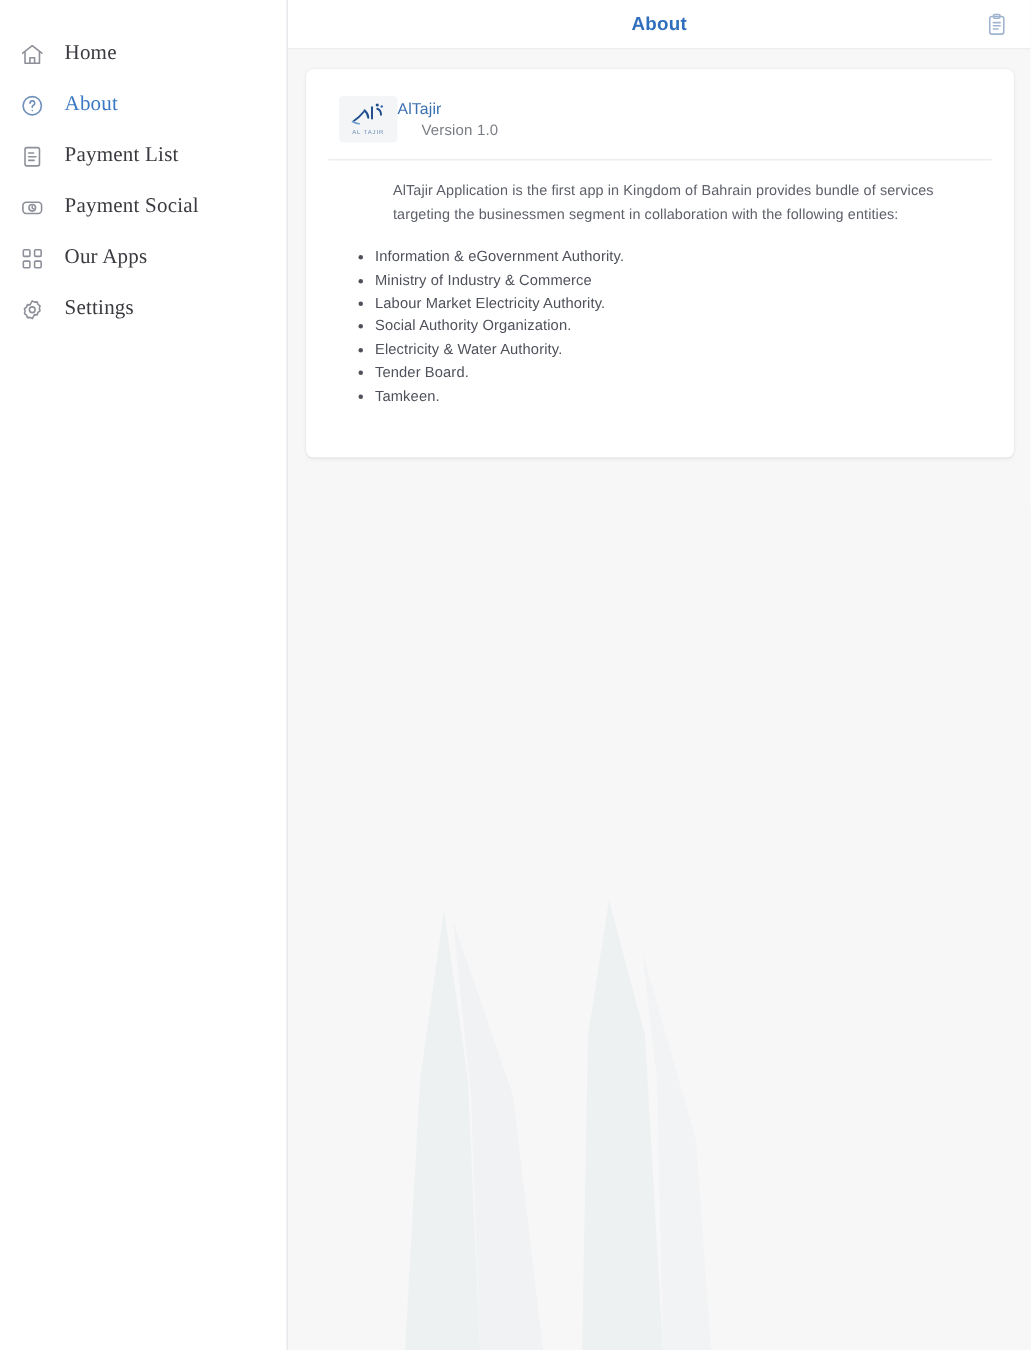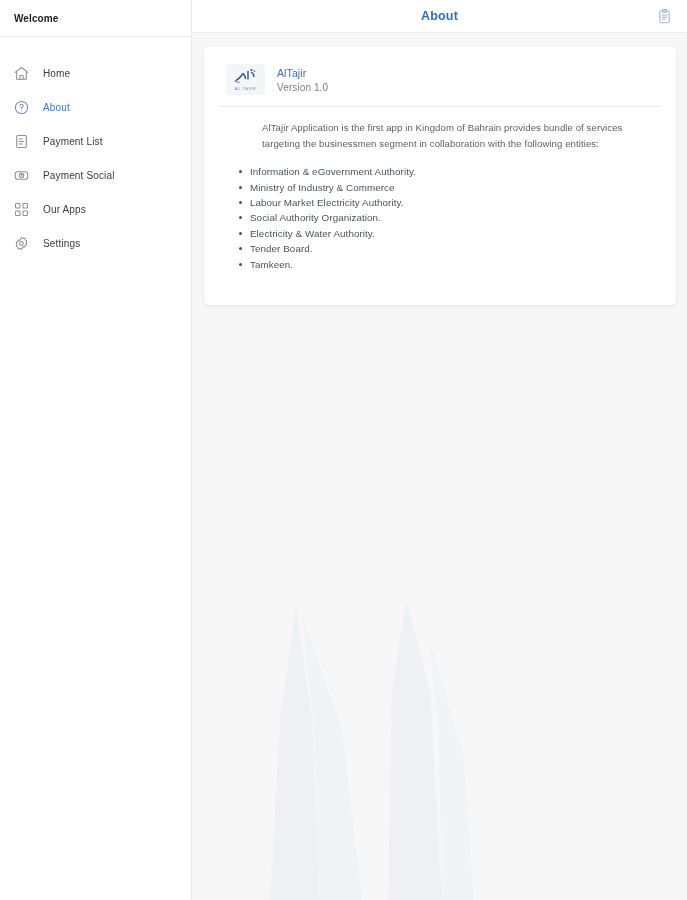--- a/index.html
+++ b/index.html
@@ -64,23 +64,24 @@
     height: 19px;
     display: flex;
     align-items: center;
     justify-content: center;
     color: #8e9099;
     flex: 0 0 19px;
   }
   .nav-icon svg { display: block; }
 
   .nav-label {
-    font-size: 10px;
+    font-size: 14px;
     color: #3a3b40;
     letter-spacing: .15px;
+    font-family: Liberation Serif, serif;
   }
 
   .nav-item.active .nav-label { color: #3b78c3; }
   .nav-item.active .nav-icon { color: #6f90bb; }
 
   
   .main {
     flex: 1 1 auto;
     height: 900px;
     position: relative;
@@ -143,21 +144,20 @@
     background: #ffffff;
     border-radius: 5px;
     box-shadow: 0 1px 3px rgba(22,30,48,.07), 0 0 1px rgba(22,30,48,.08);
     padding: 16px 15px 17px 15px;
     width: 472px;
   }
 
   .card-head {
     display: flex;
     align-items: center;
-    gap: 12px;
     padding: 2px 0 11px 7px;
     border-bottom: 1px solid #ededf0;
   }
 
   .app-logo {
     width: 39px;
     height: 31px;
     background: #f4f5f7;
     border-radius: 3px;
     display: flex;
@@ -171,20 +171,21 @@
   .app-name {
     font-size: 10.5px;
     color: #3a6fb0;
     letter-spacing: .1px;
   }
 
   .app-version {
     font-size: 10px;
     color: #7b7d85;
     letter-spacing: .1px;
+    margin-left: 16px;
   }
 
   .intro-text {
     margin-top: 13px;
     font-size: 9.6px;
     line-height: 1.62;
     color: #5d6069;
     letter-spacing: .08px;
     margin-left: 43px;
   }
@@ -221,23 +222,20 @@
     letter-spacing: .06px;
   }
 </style>
 </head>
 <body>
 
 <div class="app">
 
   <aside class="sidebar">
 
-    <div class="sidebar-header">
-      <span class="welcome-text">Welcome</span>
-    </div>
 
     <nav class="nav-list">
 
       <div class="nav-item">
         <span class="nav-icon">
           <svg width="17" height="17" viewBox="0 0 24 24" fill="none" stroke="currentColor" stroke-width="1.5" stroke-linecap="round" stroke-linejoin="round">
             <path d="M3 10.5 12 3.5l9 7"></path>
             <path d="M5.2 9.6V20h13.6V9.6"></path>
             <path d="M9.8 20v-5.2h4.4V20"></path>
           </svg>

